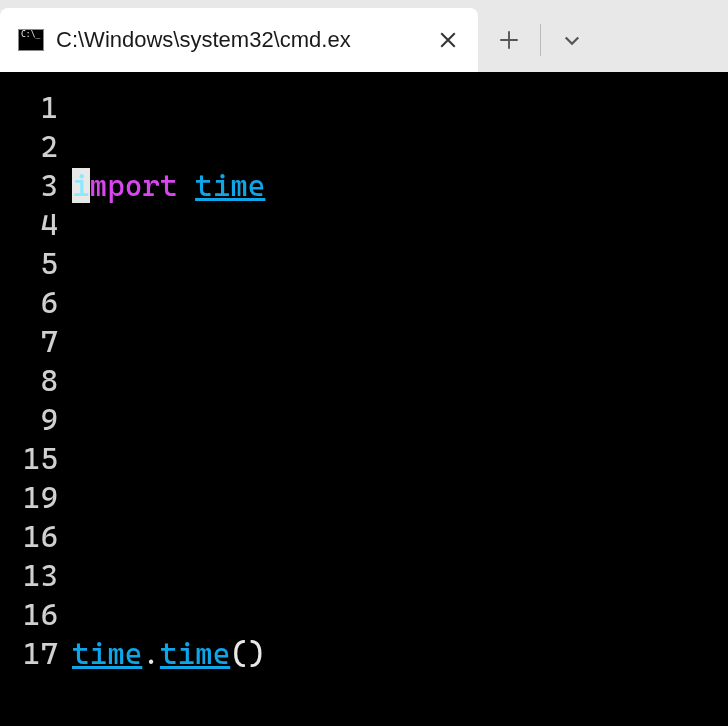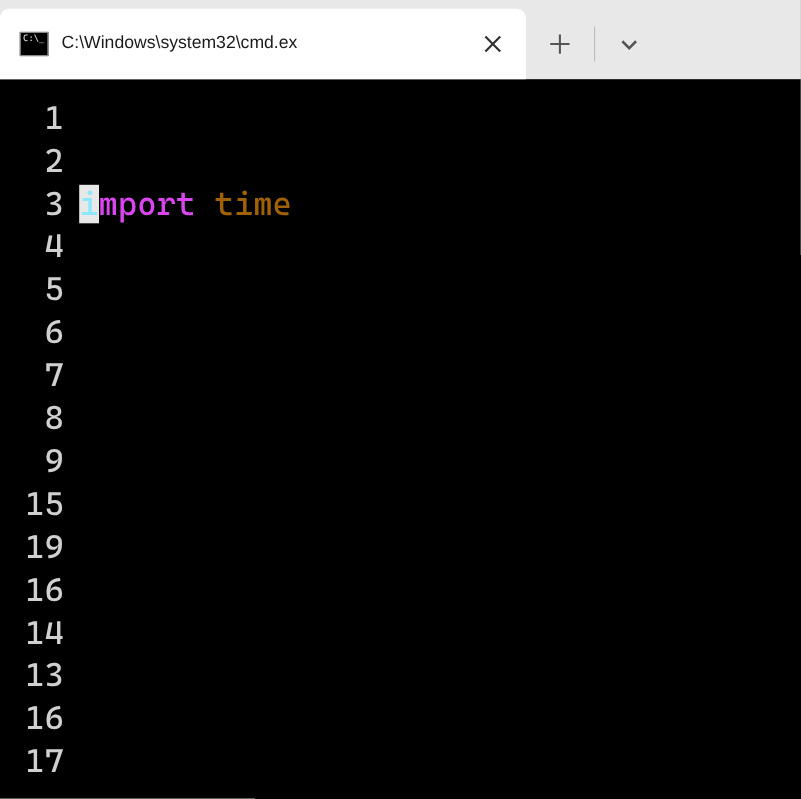--- a/index.html
+++ b/index.html
@@ -46,21 +46,21 @@
       position: absolute;
       top: 1px;
       left: 2px;
       color: #eee;
       font-size: 8px;
       font-family: monospace;
       line-height: 8px;
     }
     .tab-title {
       flex: 1;
-      font-size: 16px;
+      font-size: 22px;
       color: #1a1a1a;
       white-space: nowrap;
       overflow: hidden;
       margin-right: 8px;
     }
     .tab-close {
       width: 36px;
       height: 36px;
       display: flex;
       align-items: center;
@@ -120,21 +120,21 @@
     .code {
       flex: 1;
       padding-top: 16px;
       white-space: pre;
       color: #e8e8e8;
     }
     .code-line {
       height: 39px;
     }
     .tok-keyword { color: #d946ef; }
-    .tok-default { color: #a16207; }
+    .tok-default { color: #0ea5e9; text-decoration: underline; }
     .tok-punct { color: #e8e8e8; }
     .cursor-block {
       background: #e8e8e8;
       color: #000;
     }
     .tok-firstchar { color: #8be9fd; }
   </style>
 </head>
 <body>
 
@@ -170,30 +170,30 @@
       <div class="gutter-line">3</div>
       <div class="gutter-line">4</div>
       <div class="gutter-line">5</div>
       <div class="gutter-line">6</div>
       <div class="gutter-line">7</div>
       <div class="gutter-line">8</div>
       <div class="gutter-line">9</div>
       <div class="gutter-line">15</div>
       <div class="gutter-line">19</div>
       <div class="gutter-line">16</div>
-      <div class="gutter-line">14</div>
       <div class="gutter-line">13</div>
       <div class="gutter-line">16</div>
       <div class="gutter-line">17</div>
     </div>
   <div class="code">
     <div class="code-line"><span class="cursor-block tok-firstchar">i</span><span class="tok-keyword">mport</span><span> </span><span class="tok-default">time</span></div>
     <div class="code-line"></div>
     <div class="code-line"></div>
     <div class="code-line"></div>
+    <div class="code-line"><span class="tok-default">time</span><span class="tok-punct">.</span><span class="tok-default">time</span><span class="tok-punct">()</span></div>
     
     
     
     
     
     
     
     
     
     

